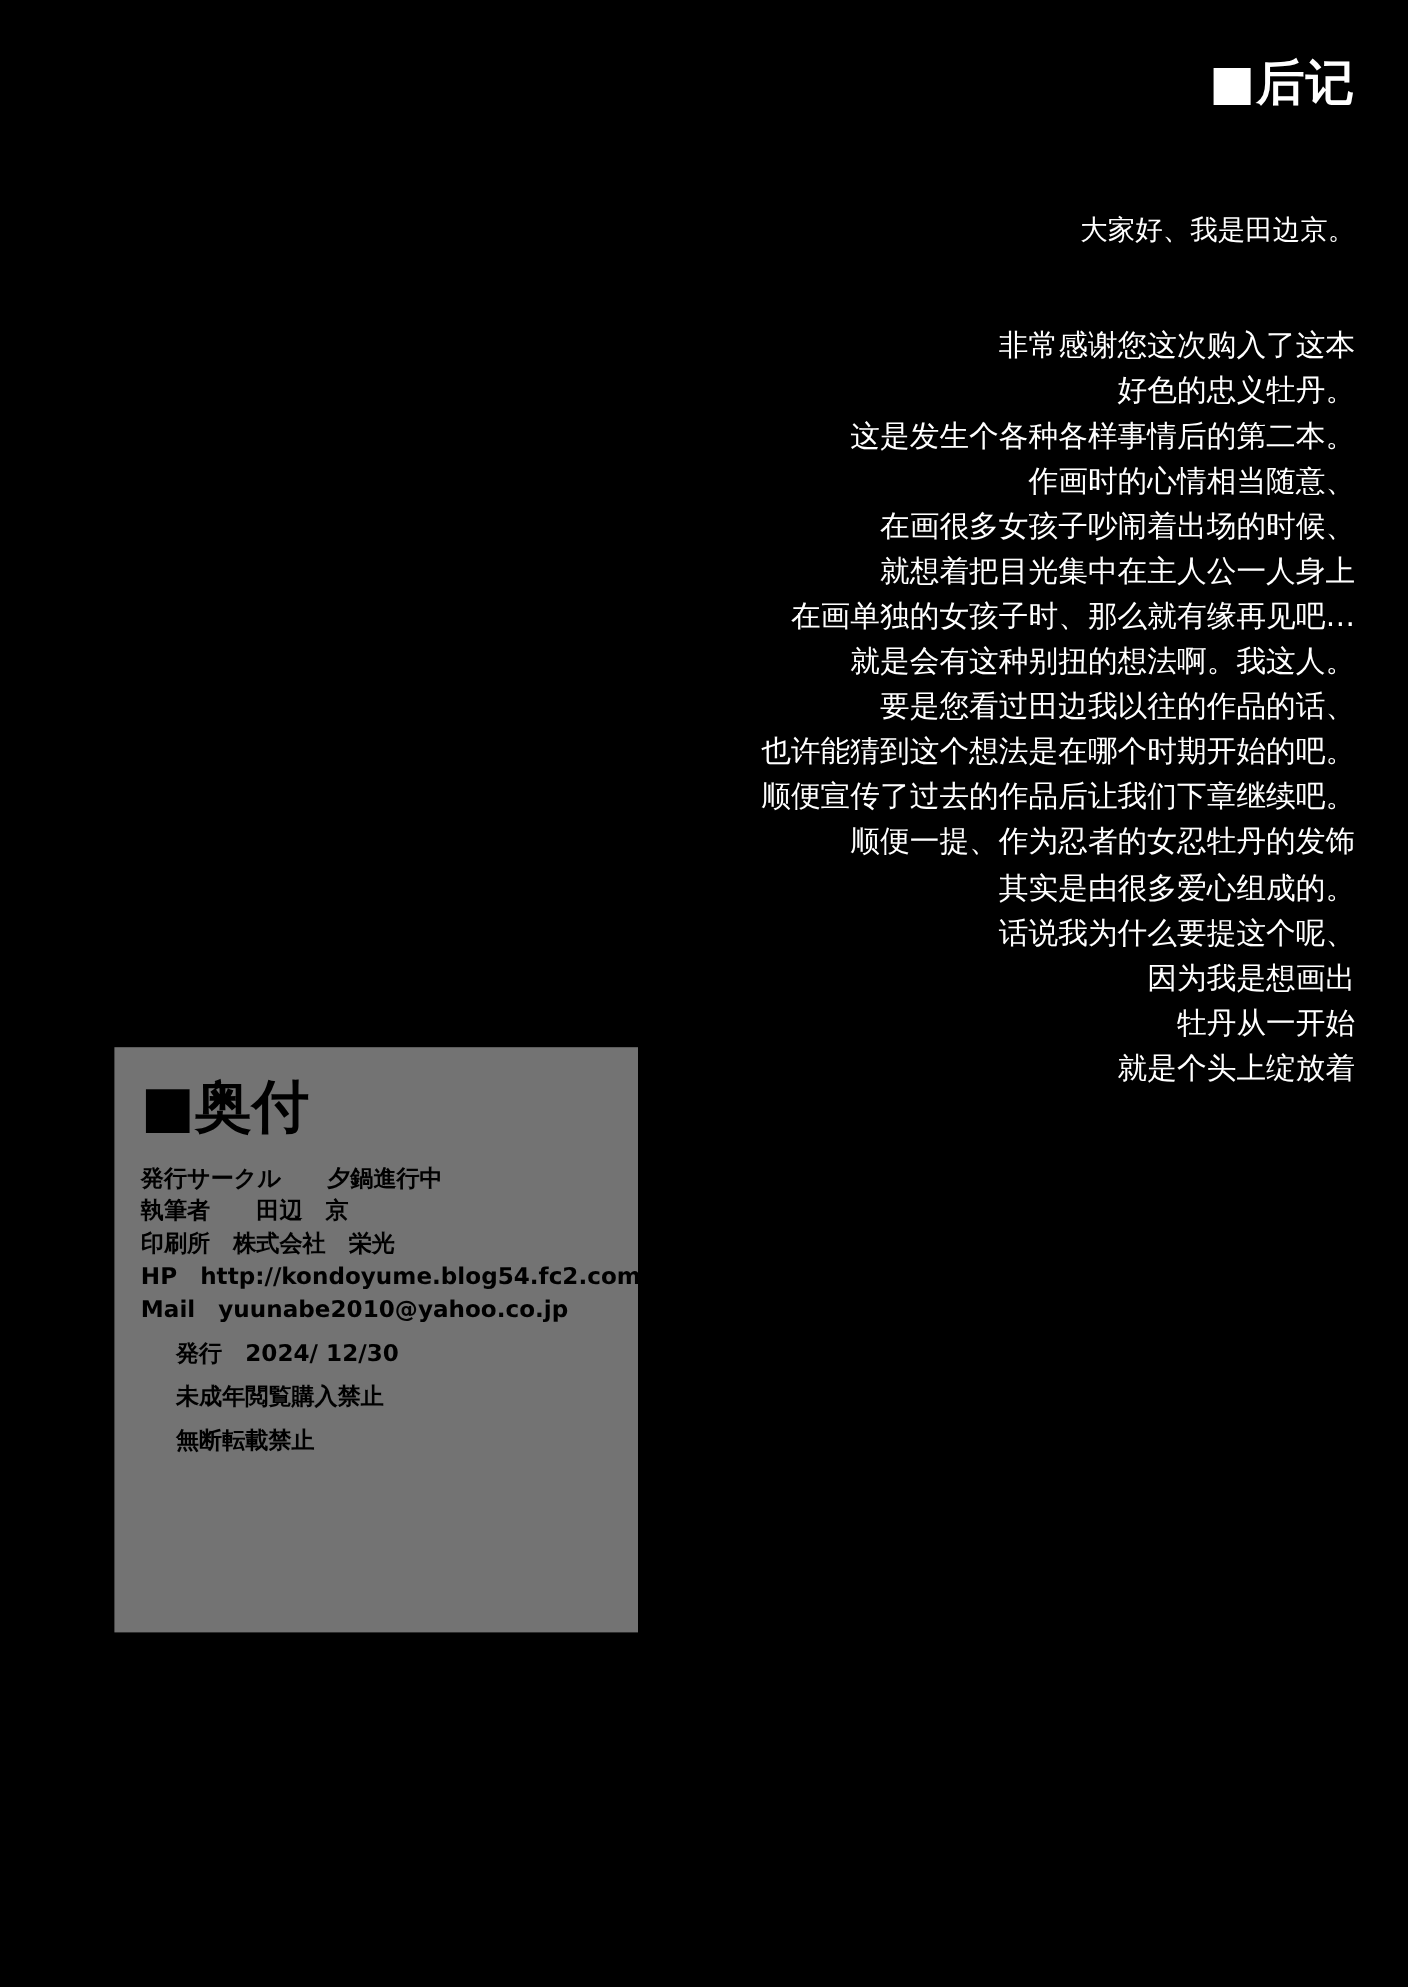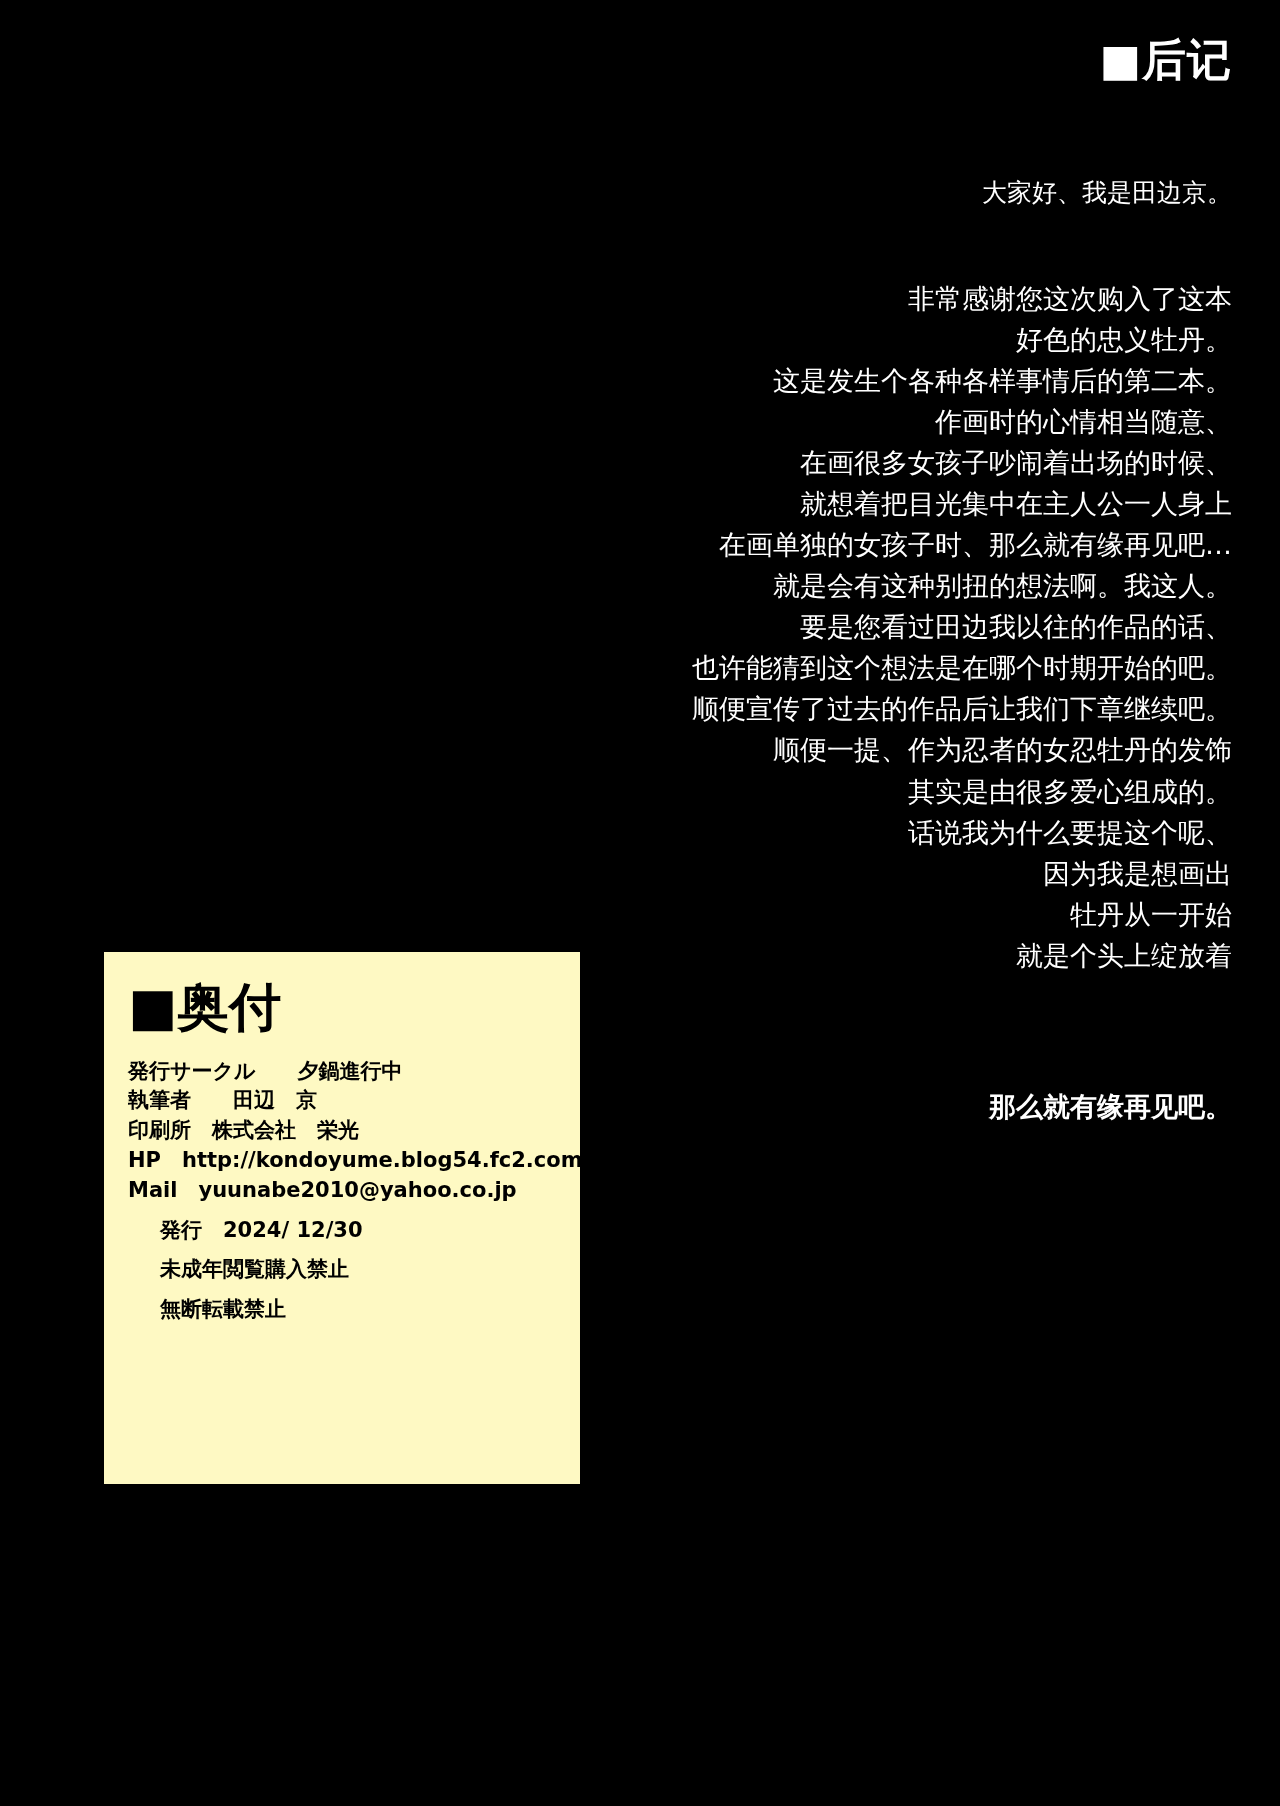--- a/index.html
+++ b/index.html
@@ -12,21 +12,21 @@
     height: 1806px;
     position: relative;
     overflow: hidden;
     font-family: "DejaVu Sans", "Liberation Sans", sans-serif;
   }
 
   
   .afterword {
     position: absolute;
     right: 48px;
-    top: 36px;
+    top: 52px;
     width: 620px;
     text-align: right;
     color: #ffffff;
   }
   .afterword-heading {
     font-size: 44px;
     font-weight: 700;
     letter-spacing: 1px;
     line-height: 1.1;
     margin: 0 0 92px 0;
@@ -54,21 +54,21 @@
     white-space: nowrap;
   }
 
   
   .colophon {
     position: absolute;
     left: 104px;
     top: 952px;
     width: 476px;
     height: 532px;
-    background: #fef9c3;
+    background: #737373;
     color: #000000;
     box-sizing: border-box;
     padding: 28px 24px 0 24px;
   }
   .colophon-heading {
     font-size: 52px;
     font-weight: 700;
     line-height: 1.05;
     margin: 0 0 22px 0;
     letter-spacing: 0px;
@@ -105,21 +105,20 @@
     <p>要是您看过田边我以往的作品的话、</p>
     <p>也许能猜到这个想法是在哪个时期开始的吧。</p>
     <p>顺便宣传了过去的作品后让我们下章继续吧。</p>
     <p>顺便一提、作为忍者的女忍牡丹的发饰</p>
     <p>其实是由很多爱心组成的。</p>
     <p>话说我为什么要提这个呢、</p>
     <p>因为我是想画出</p>
     <p>牡丹从一开始</p>
     <p>就是个头上绽放着</p>
   </div>
-  <p class="afterword-closing">那么就有缘再见吧。</p>
 </section>
 
 <section class="colophon">
   <h2 class="colophon-heading">■奥付</h2>
   <div class="colophon-lines">
     <div>発行サークル　　夕鍋進行中</div>
     <div>執筆者　　田辺　京</div>
     <div>印刷所　株式会社　栄光</div>
     <div>HP　http://kondoyume.blog54.fc2.com/</div>
     <div>Mail　yuunabe2010@yahoo.co.jp</div>

